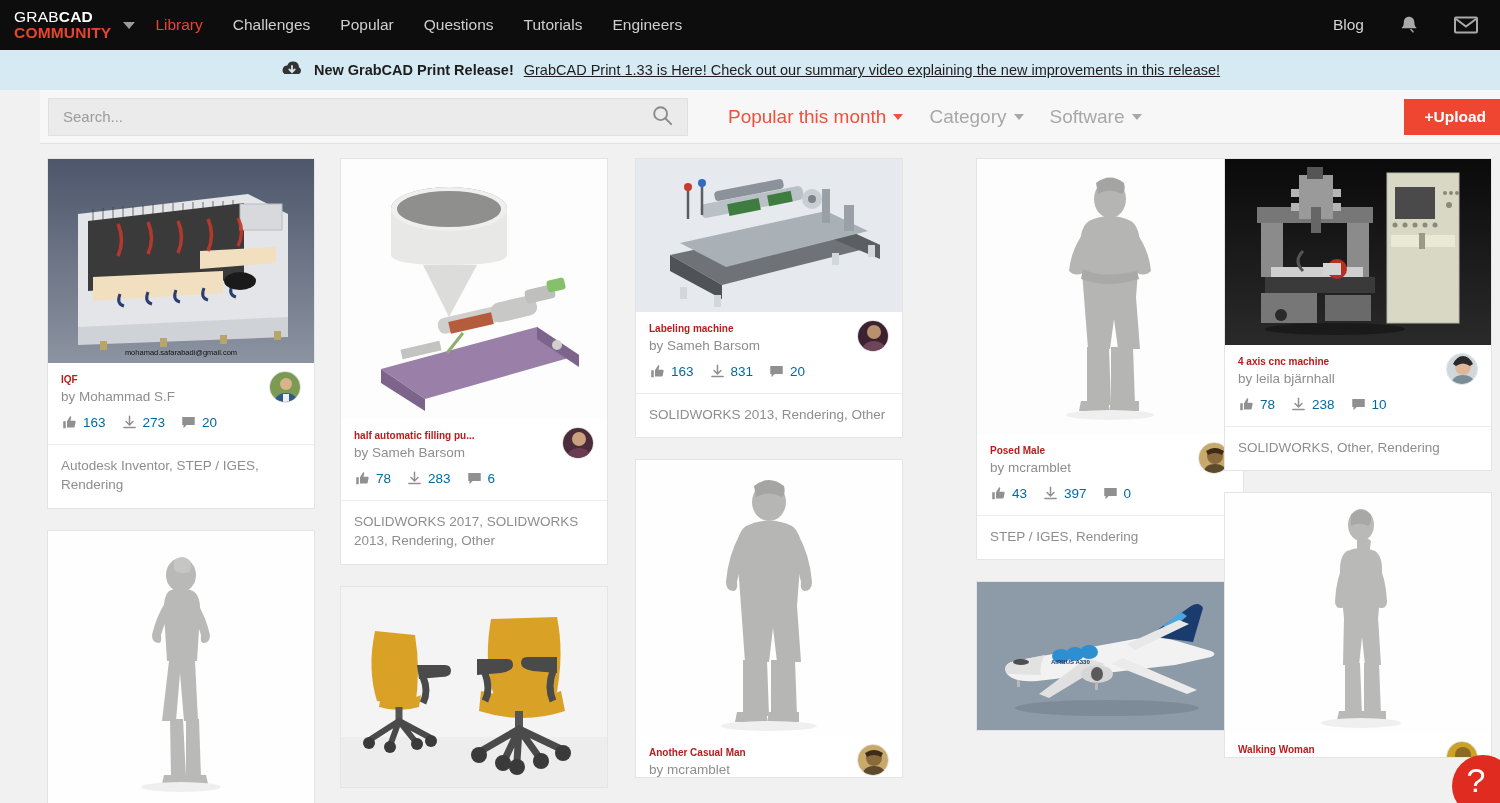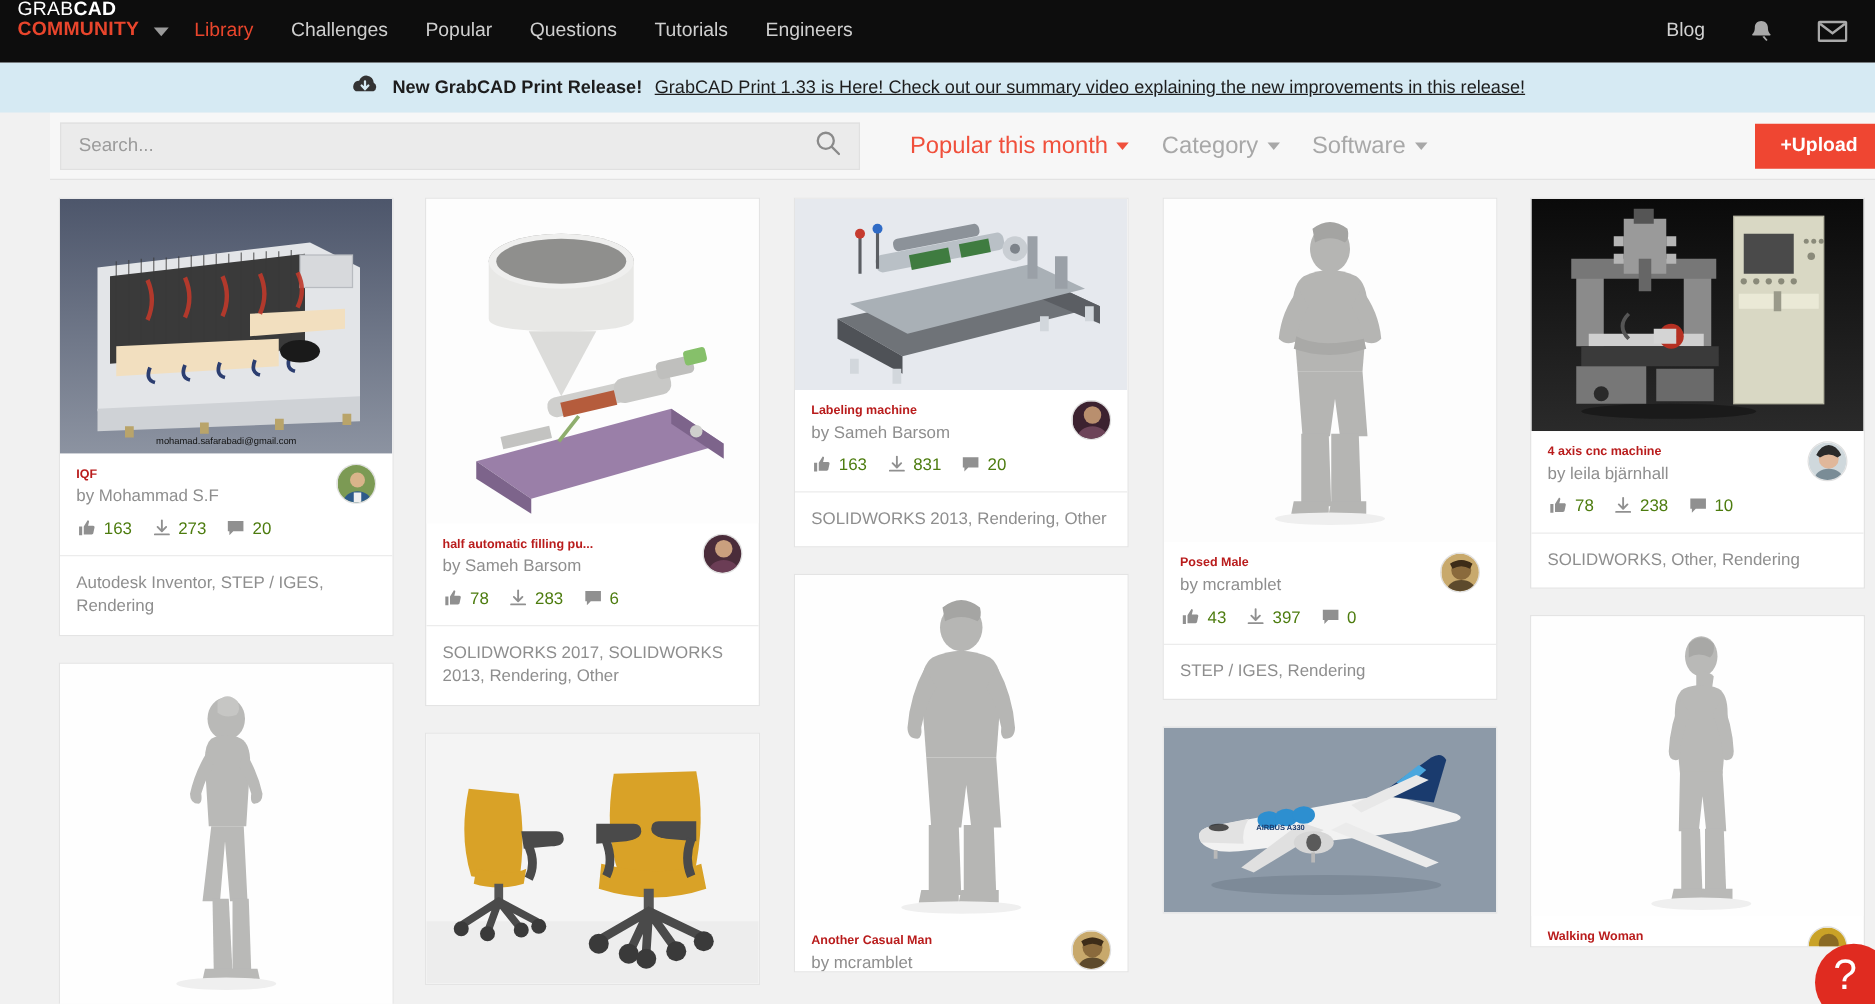--- a/index.html
+++ b/index.html
@@ -7,21 +7,21 @@
     width: 1500px; height: 803px;
     overflow: hidden;
     background: #f1f1f1;
     font-family: "Liberation Sans", sans-serif;
     -webkit-font-smoothing: antialiased;
   }
 
   
   .topnav {
     height: 50px; background: #0d0d0d;
-    display: flex; 
+    display: flex; align-items: center;
     padding: 0 22px 0 14px;
     position: relative; z-index: 40;
   }
   .brand { line-height: 1.02; letter-spacing: .2px; }
   .brand .l1 { font-size: 15.5px; color: #ffffff; font-weight: 400; }
   .brand .l1 b { font-weight: 700; }
   .brand .l2 { font-size: 15.5px; color: #e8452c; font-weight: 700; }
   .brand-caret {
     margin-left: 12px; margin-right: 20px;
     width: 0; height: 0;
@@ -92,21 +92,21 @@
     position: relative;
     padding: 14px 0 0 0;
     height: 659px; overflow: hidden;
   }
   .col {
     position: absolute; top: 14px; width: 268px;
   }
   .col.c1 { left: 47px; }
   .col.c2 { left: 340px; }
   .col.c3 { left: 635px; }
-  .col.c4 { left: 930px; }
+  .col.c4 { left: 976px; }
   .col.c5 { left: 1224px; }
 
   .card {
     background: #fff;
     border: 1px solid #e4e4e4;
     margin-bottom: 21px;
     overflow: hidden;
     cursor: pointer;
   }
   .thumb { width: 100%; position: relative; overflow: hidden; }
@@ -123,21 +123,21 @@
   }
   .avatar {
     position: absolute; right: 13px; top: 8px;
     width: 32px; height: 32px; border-radius: 50%;
     overflow: hidden; border: 1px solid #e0e0e0;
   }
   .avatar svg { display: block; }
   .stats {
     display: flex; align-items: center; gap: 16px;
     padding: 11px 0 14px 1px;
-    font-size: 13.5px; color: #4d7c0f;
+    font-size: 13.5px; color: #0369a1;
   }
   .stat { display: flex; align-items: center; gap: 6px; }
   .stat svg { display: block; }
   .tags {
     border-top: 1px solid #ececec;
     padding: 11px 13px 13px 13px;
     font-size: 13.5px; color: #8e8e8e; line-height: 1.45;
   }
 
   

